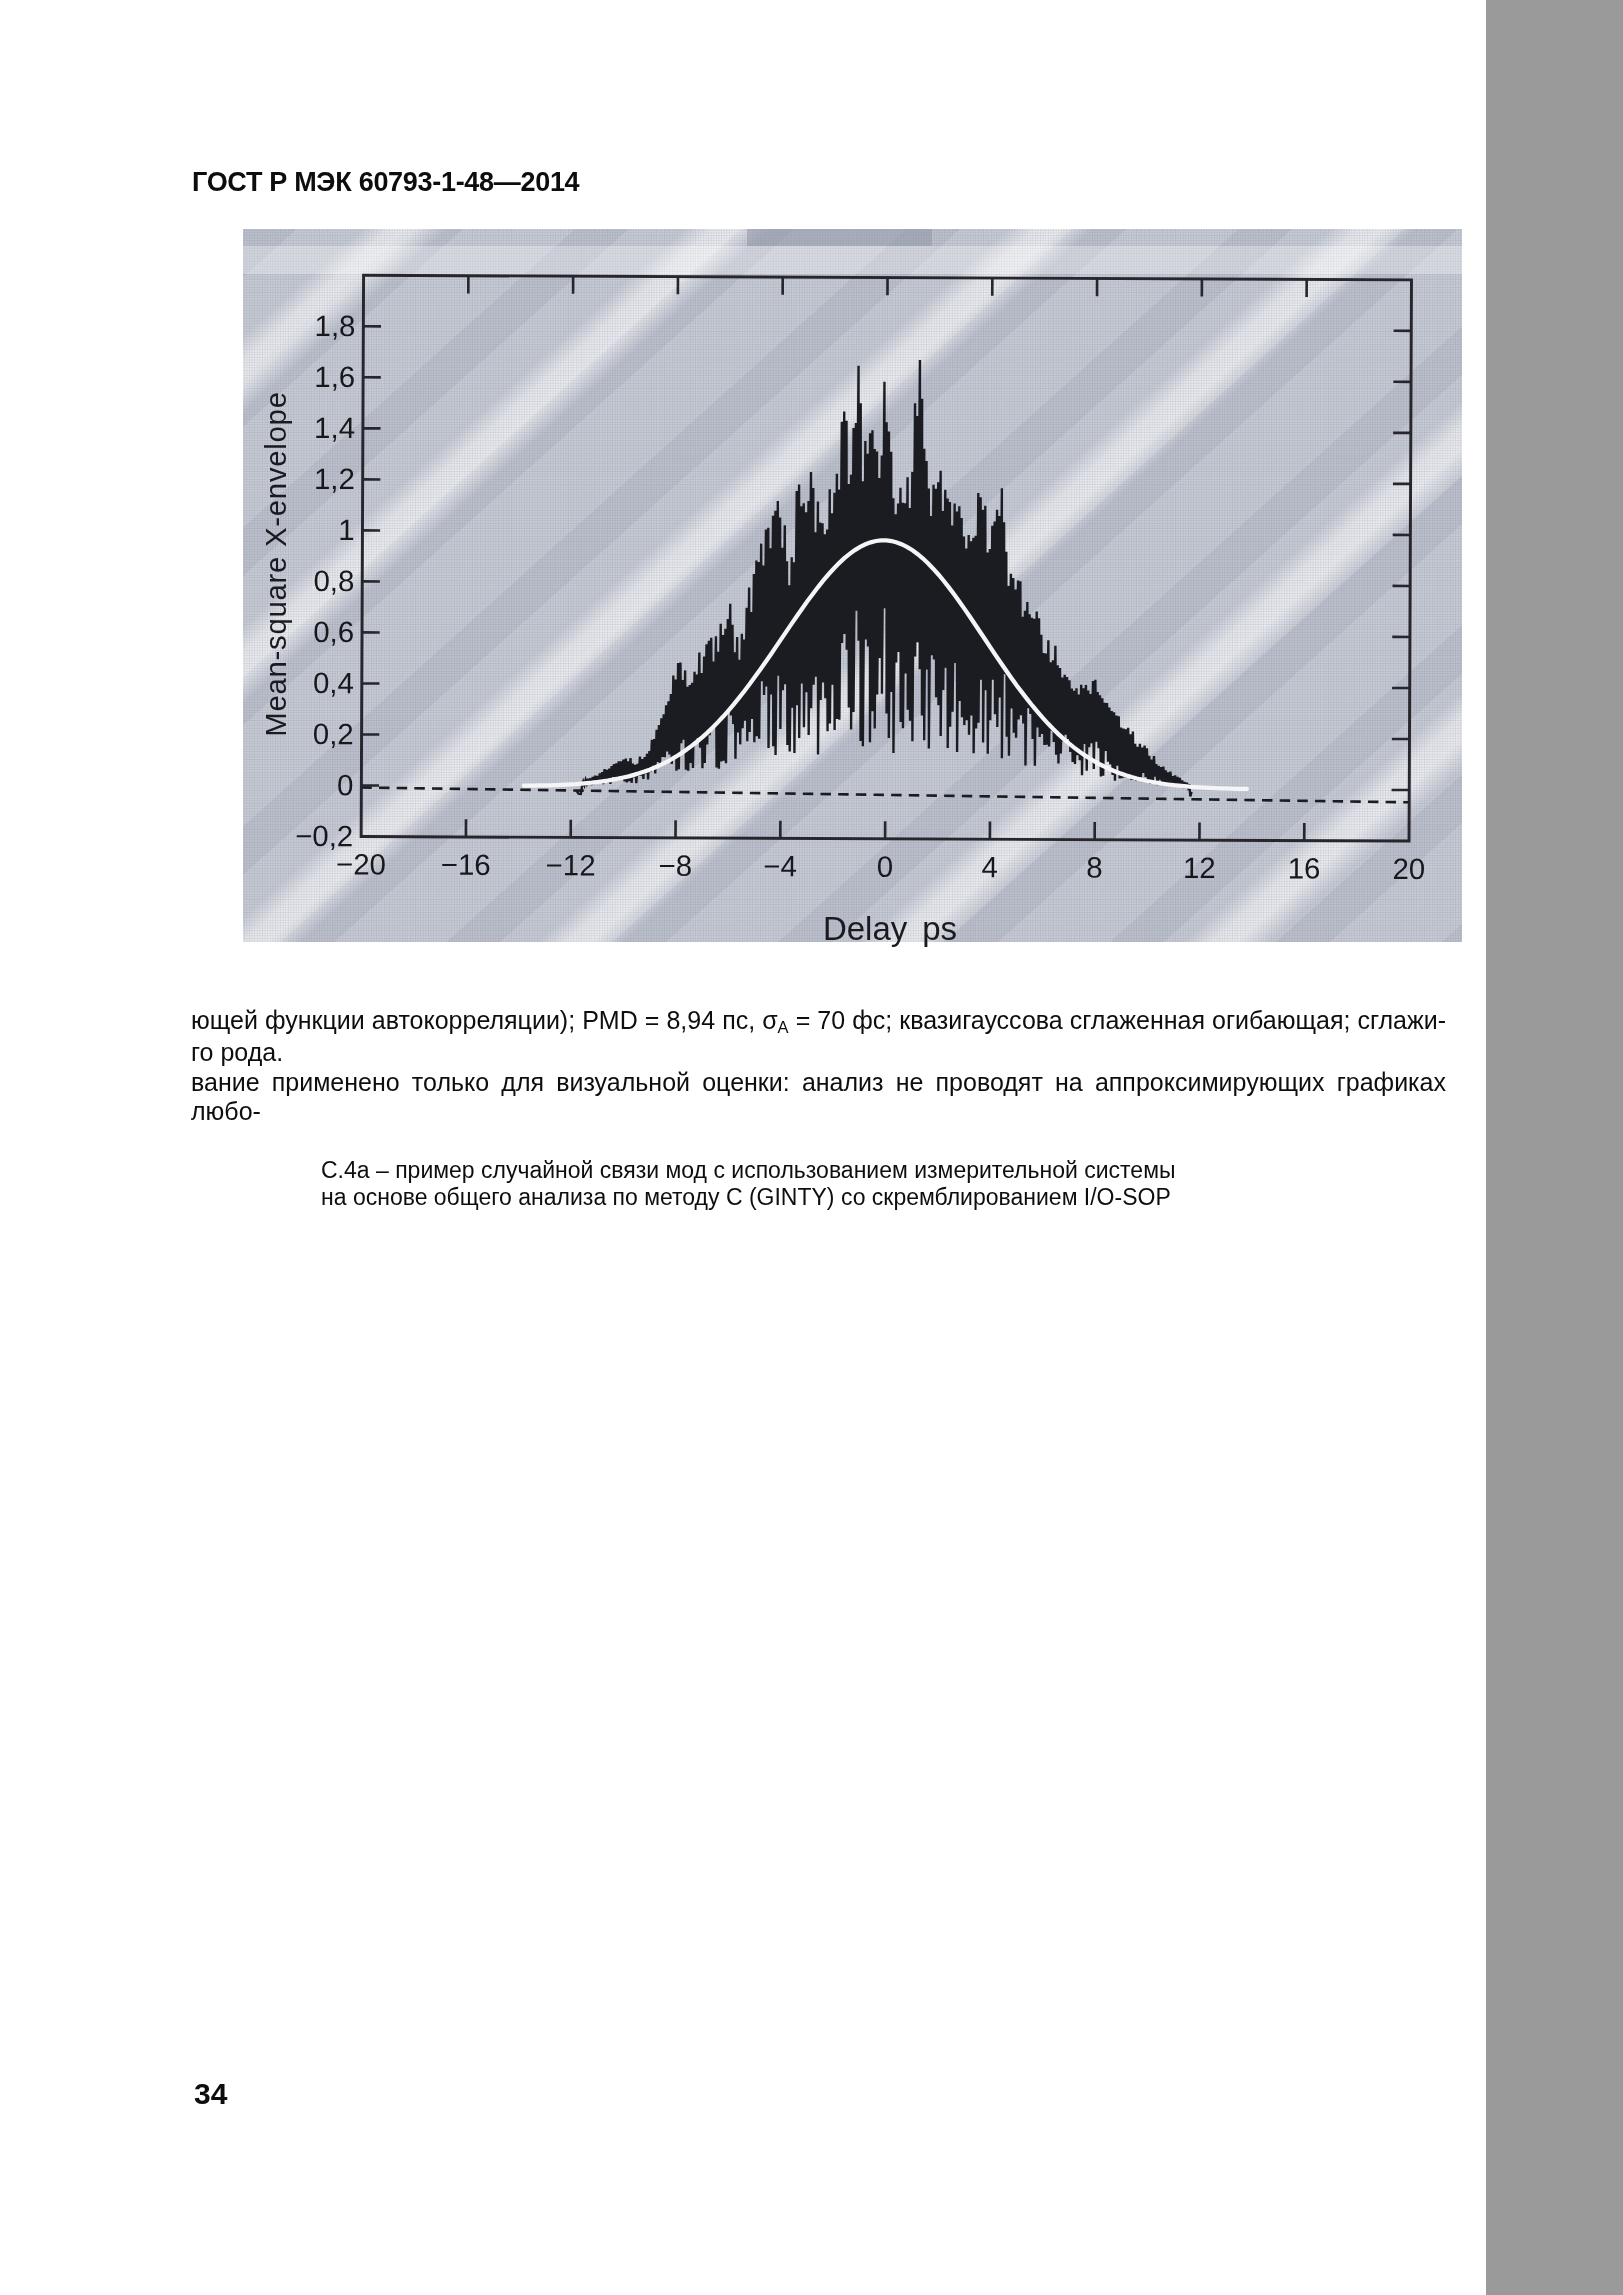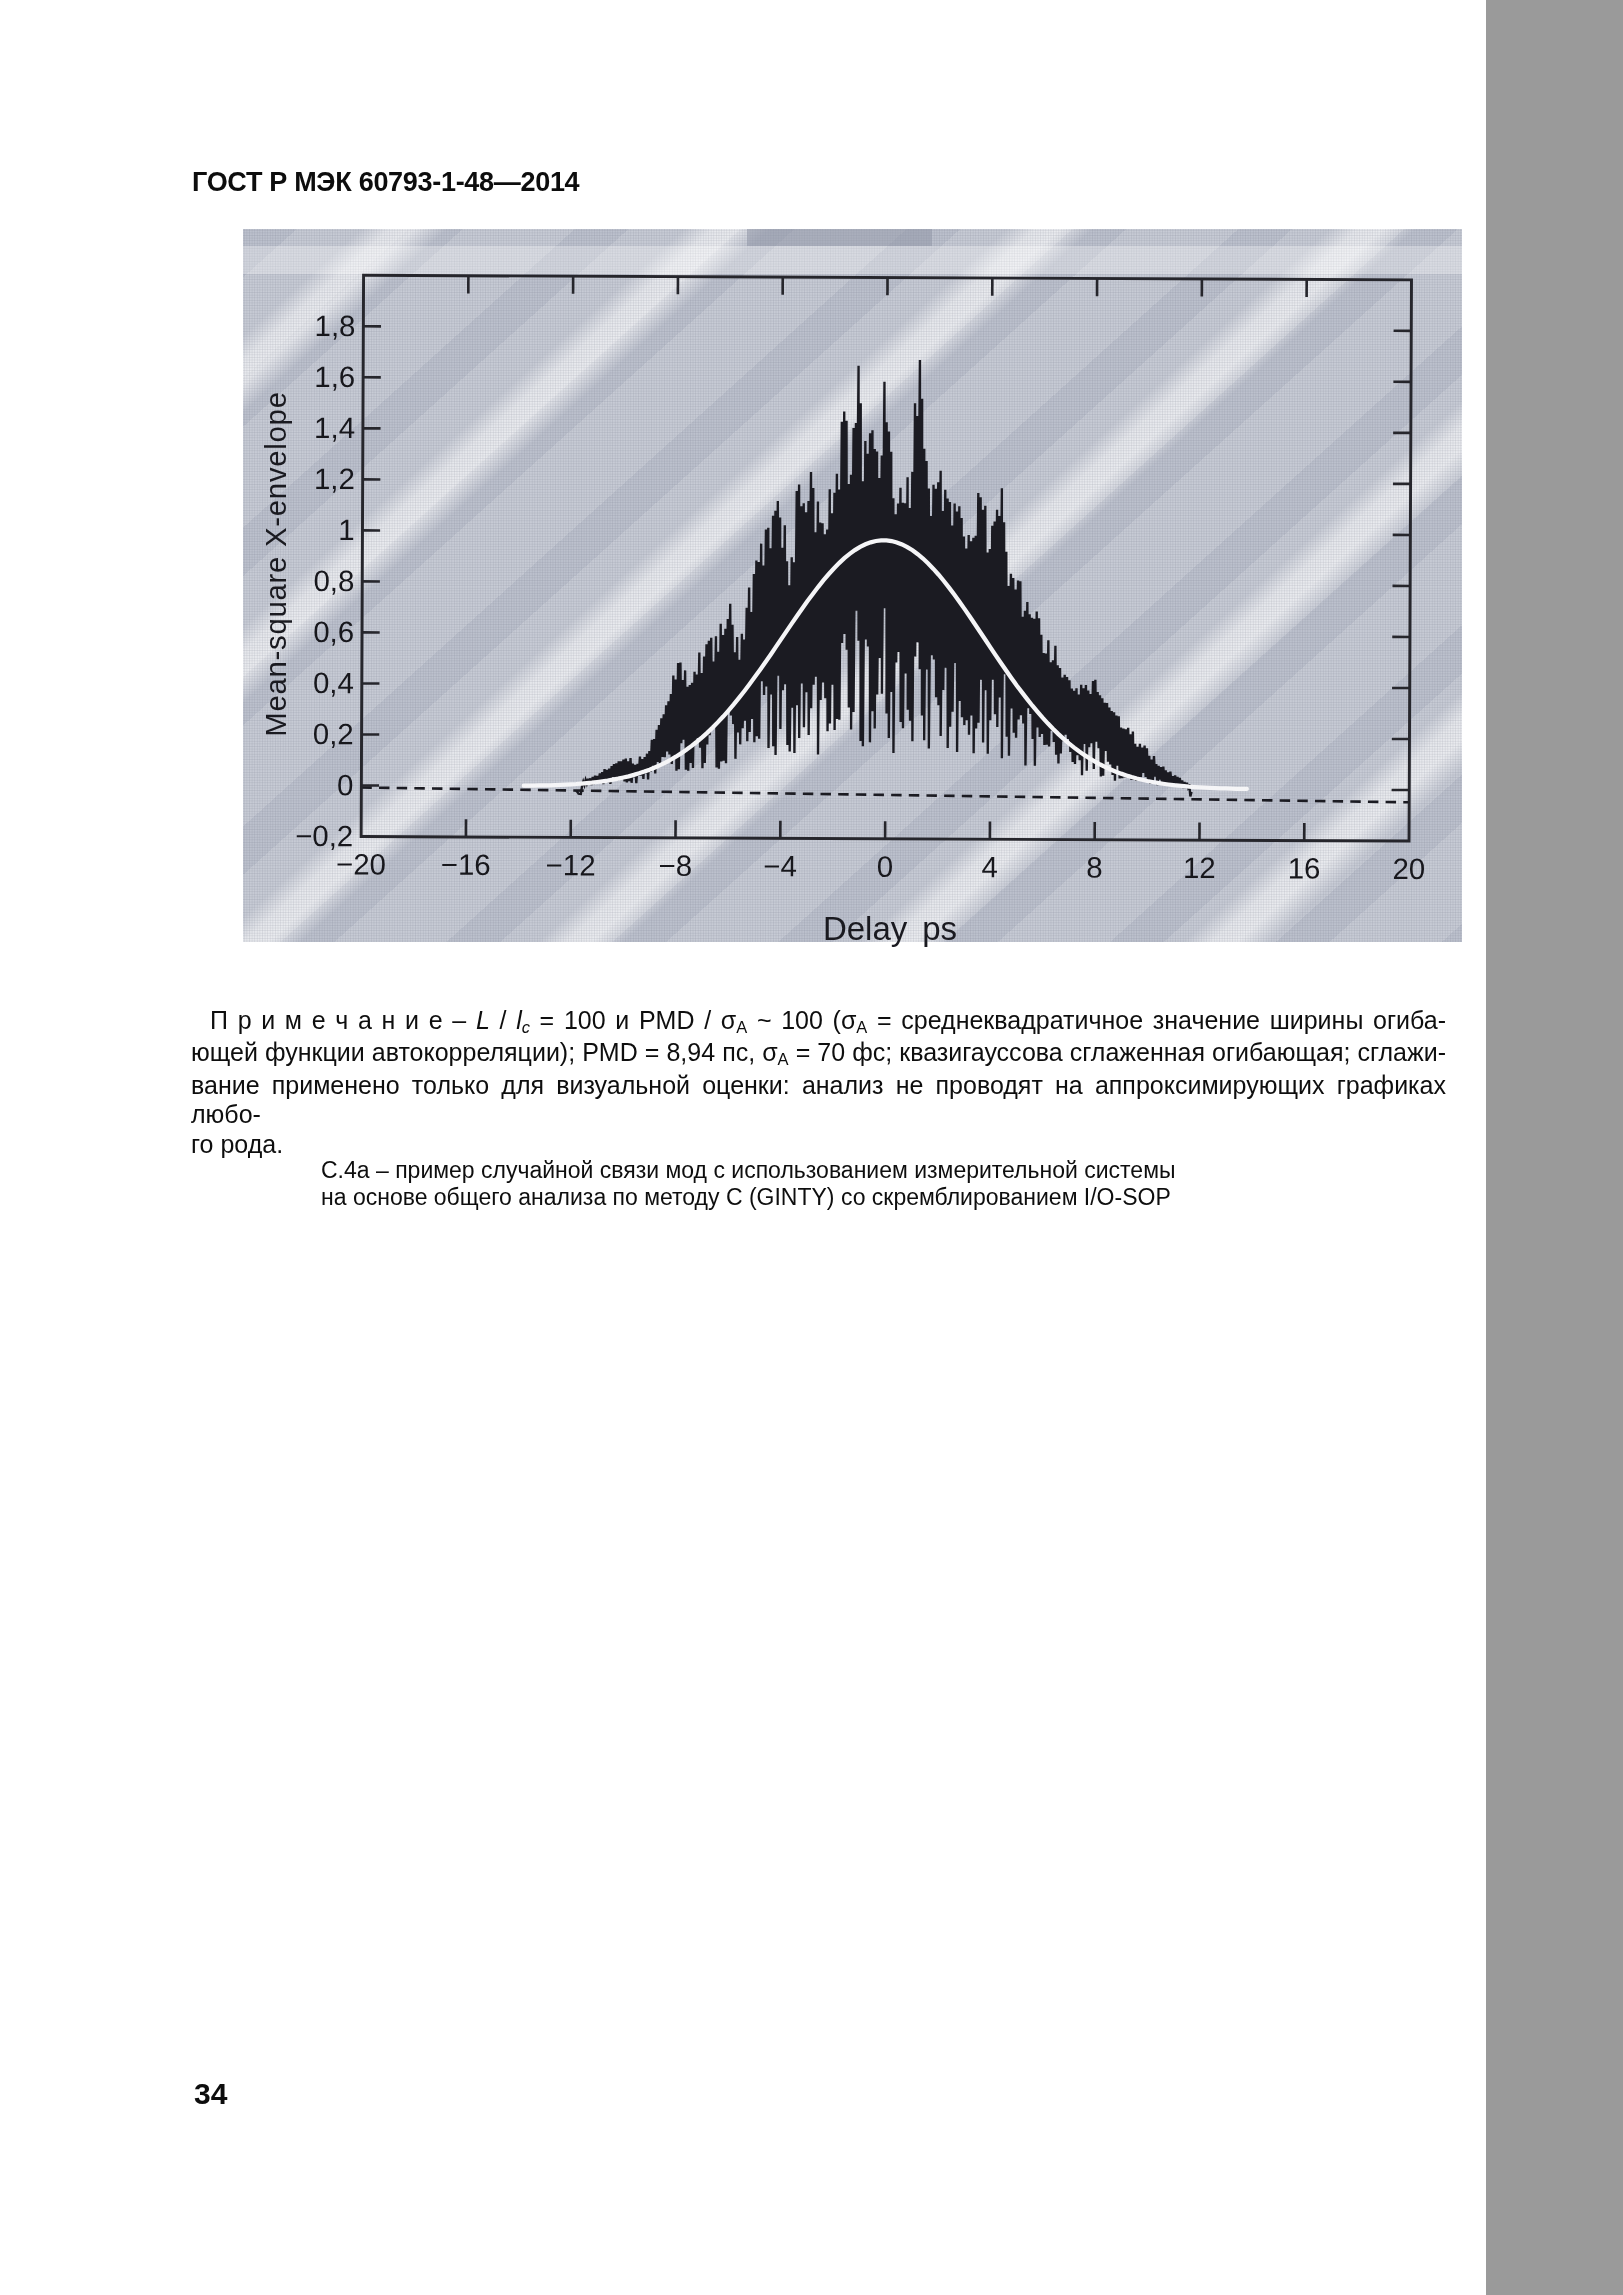--- a/index.html
+++ b/index.html
@@ -145,24 +145,23 @@
         </g>
       </svg>
     <div class="y-axis-title">Mean-square X-envelope</div>
     <div class="x-axis-title">
       <span>Delay</span>
       <span>ps</span>
     </div>
   </div>
 
   <div class="note" id="note-block">
-      <div class="note-line just first"><span>П р и м е ч а н и е  – </span><i>L</i><span> / </span><i>l</i><i class="sub">c</i><span> = 100 и PMD / σ</span><span class="sub">A</span><span> ~ 100 (σ</span><span class="sub">A</span><span> = среднеквадратичное значение ширины огиба-</span></div>
       <div class="note-line just"><span>ющей функции автокорреляции); PMD = 8,94 пс, σ</span><span class="sub">A</span><span> = 70 фс; квазигауссова сглаженная огибающая; сглажи-</span></div>
+      <div class="note-line"><span>го рода.</span></div>
       <div class="note-line just"><span>вание применено только для визуальной оценки: анализ не проводят на аппроксимирующих графиках любо-</span></div>
-      <div class="note-line"><span>го рода.</span></div>
     </div>
 
   <div class="caption">
     <div>С.4а – пример случайной связи мод с использованием измерительной системы</div>
     <div>на основе общего анализа по методу С (GINTY) со скремблированием I/O-SOP</div>
   </div>
 
   <div class="page-number">34</div>
 
 </div>

